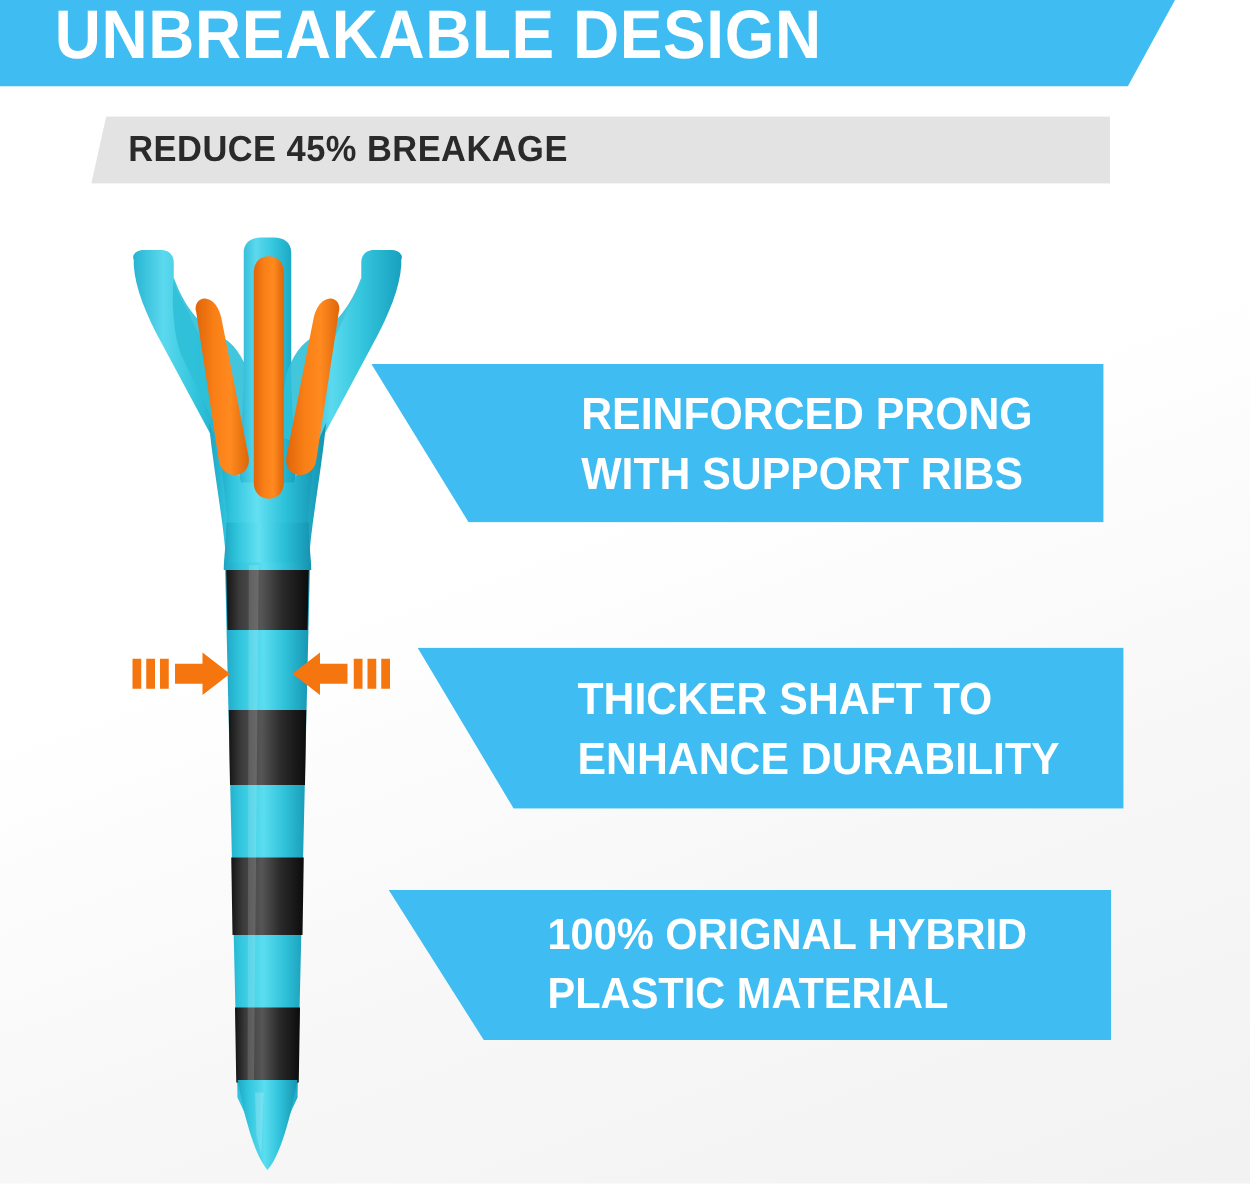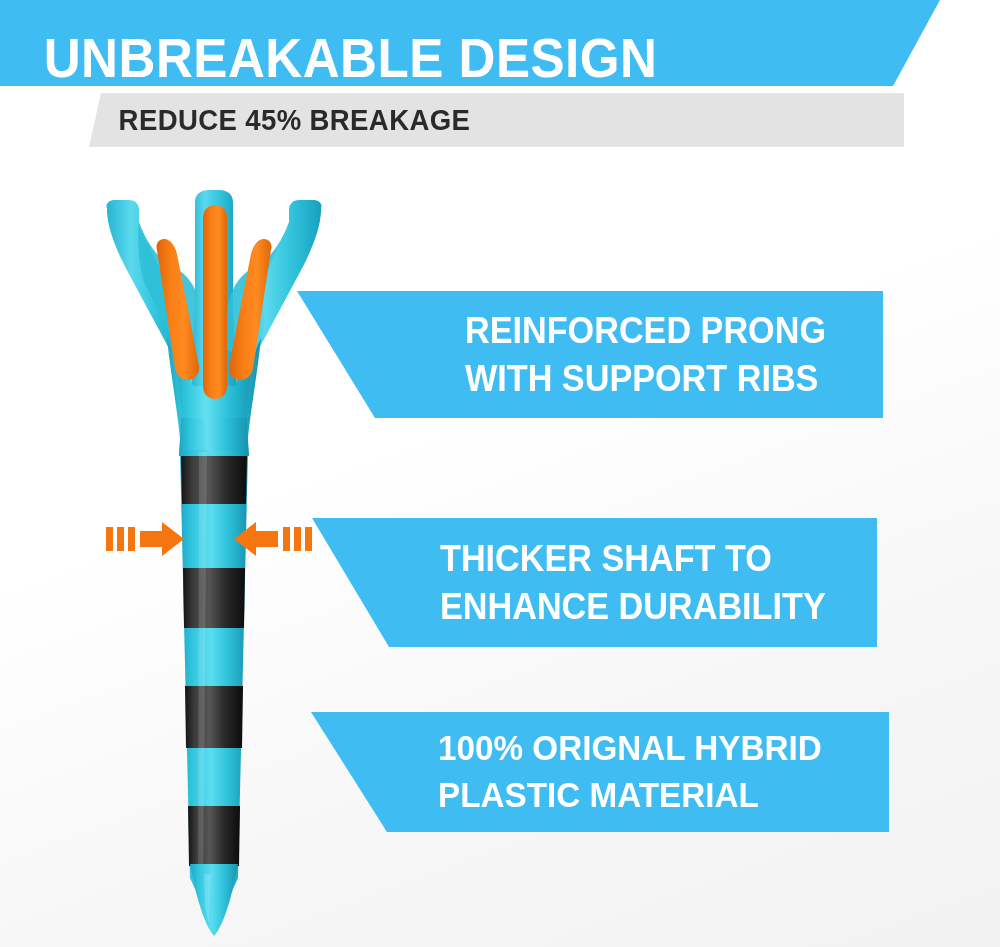--- a/index.html
+++ b/index.html
@@ -27,25 +27,25 @@
     top: 0;
     width: 1000px;
     height: 160px;
   }
 
   .title-banner {
     position: absolute;
     left: 0;
     top: 0;
     width: 940px;
-    height: 86px;
+    height: 69px;
     background: #3FBCF2;
     clip-path: polygon(0 0, 940px 0, 893px 86px, 0 86px);
     display: flex;
-    align-items: flex-end;
+    align-items: flex-start;
   }
   .title-banner-text {
     color: #ffffff;
     font-size: 55px;
     font-weight: 700;
     letter-spacing: 0.5px;
     line-height: 1;
     padding-left: 47px;
     transform: scaleX(0.93);
     transform-origin: left center;
@@ -55,21 +55,20 @@
   .subtitle-banner {
     position: absolute;
     left: 0;
     top: 93px;
     width: 888px;
     height: 54px;
     background: #E3E3E3;
     clip-path: polygon(85px 0, 1000px 0, 1000px 54px, 73px 54px);
     display: flex;
     align-items: center;
-    margin-left: 16px;
   }
   .subtitle-banner-text {
     color: #2a2a2a;
     font-size: 29px;
     font-weight: 700;
     letter-spacing: 0.4px;
     padding-left: 108px;
     transform: scaleX(0.95);
     transform-origin: left center;
     white-space: nowrap;
@@ -96,21 +95,21 @@
     left: 297px;
     top: 291px;
     width: 586px;
     height: 127px;
     clip-path: polygon(0 0, 586px 0, 586px 127px, 78px 127px);
     padding-left: 168px;
   }
   #callout-1 .callout-line { font-size: 36px; line-height: 1.32; }
 
   #callout-2 {
-    left: 312px;
+    left: 334px;
     top: 518px;
     width: 565px;
     height: 129px;
     clip-path: polygon(0 0, 565px 0, 565px 129px, 77px 129px);
     padding-left: 128px;
   }
   #callout-2 .callout-line { font-size: 36px; line-height: 1.32; }
 
   #callout-3 {
     left: 311px;

